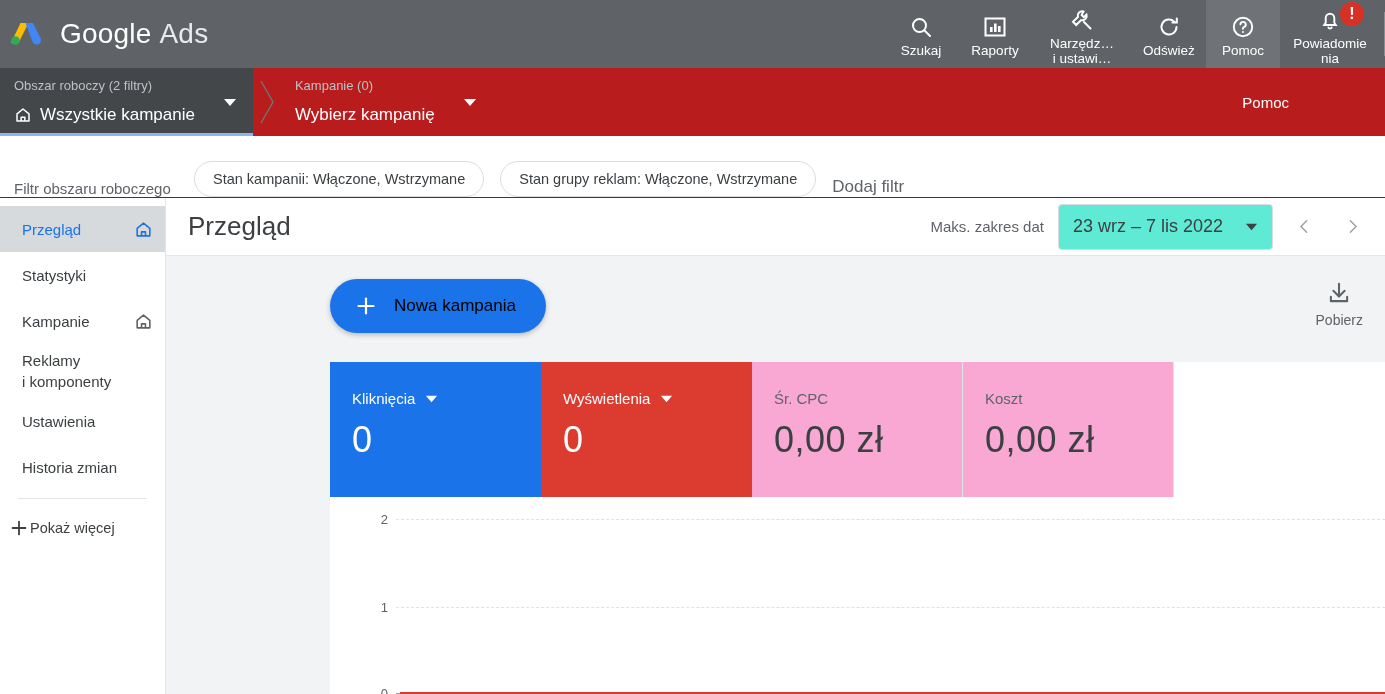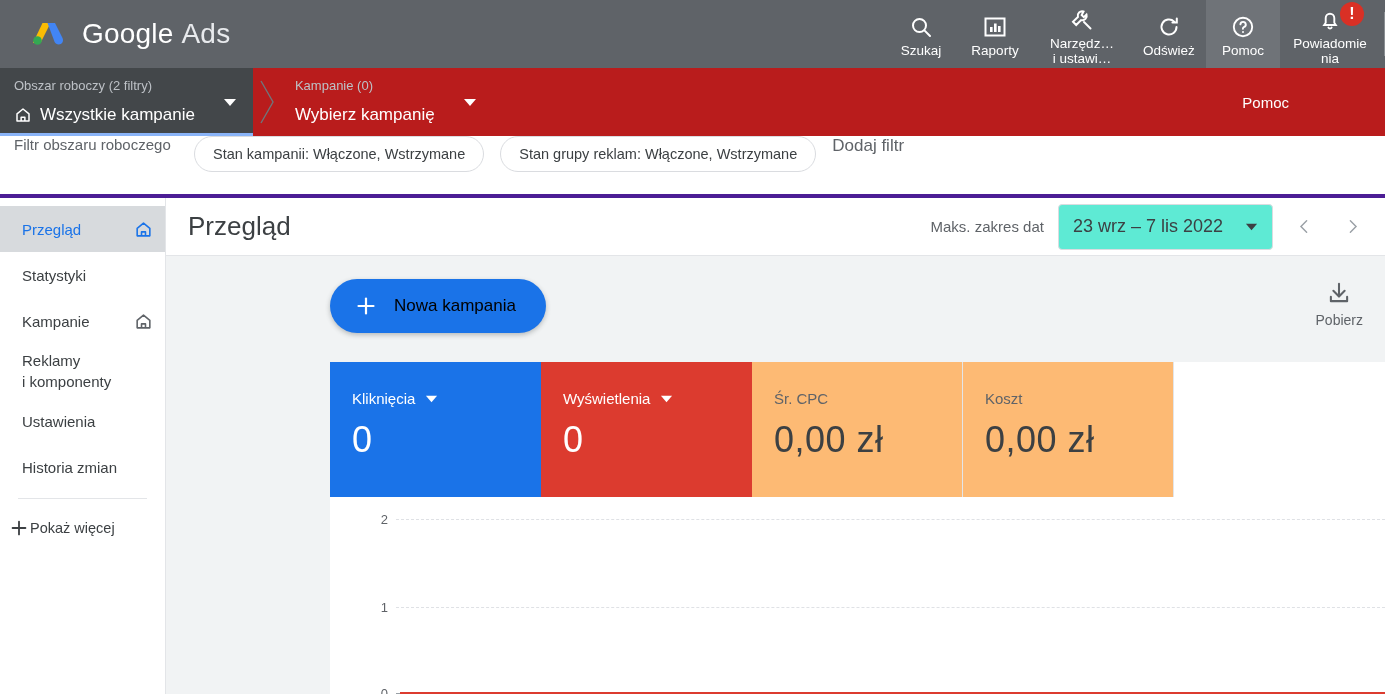--- a/index.html
+++ b/index.html
@@ -8,21 +8,21 @@
     font-family: "Liberation Sans", sans-serif;
     background: #ffffff;
     overflow: hidden;
   }
 
   
   .topbar {
     height: 68px; background: #5f6368;
     display: flex; align-items: center; position: relative;
   }
-  .brand { display: flex; align-items: center; padding-left: 28px; }
+  .brand { display: flex; align-items: center; padding-left: 6px; }
   .brand-logo { width: 40px; height: 40px; }
   .brand-text { margin-left: 14px; font-size: 28px; color: #ffffff; letter-spacing: .2px; }
   .brand-text .light { color: #e8eaed; }
 
   .top-actions { margin-left: auto; display: flex; align-items: stretch; height: 68px; }
   .top-action {
     width: 74px; display: flex; flex-direction: column;
     align-items: center; justify-content: center; gap: 3px;
     color: #ffffff; cursor: pointer; position: relative; padding-top: 4px;
   }
@@ -58,22 +58,22 @@
   }
   .crumb-txt { display: flex; flex-direction: column; justify-content: center; }
   .crumb-sub { font-size: 13px; color: #bdc1c6; line-height: 18px; }
   .crumb-main { font-size: 17px; color: #ffffff; line-height: 24px; display: flex; align-items: center; gap: 8px; margin-top: 8px; }
   .crumb-caret { margin-left: 28px; }
   .crumb-chevron { width: 28px; display: flex; align-items: center; justify-content: center; }
   .crumb-help { margin-left: auto; padding-right: 96px; display: flex; align-items: center; color: #ffffff; font-size: 15px; cursor: pointer; }
 
   
   .filterbar {
-    height: 62px; background: #ffffff; display: flex; align-items: flex-start;
-    padding-left: 14px; border-bottom: 4px solid #4c1d95;
+    height: 62px; background: #ffffff; display: flex; align-items: flex-end;
+    padding-left: 14px; border-bottom: 1px solid #4c1d95;
   }
   .filter-label { font-size: 15px; color: #5f6368; width: 180px; }
   .chip {
     height: 36px; border: 1px solid #dadce0; border-radius: 18px;
     display: flex; align-items: center; padding: 0 18px;
     font-size: 14.5px; color: #3c4043; margin-right: 16px; cursor: pointer;
     background: #fff;
   }
   .addfilter { font-size: 17px; color: #5f6368; cursor: pointer; }
 
@@ -123,21 +123,21 @@
     position: absolute; right: 22px; top: 24px;
     display: flex; flex-direction: column; align-items: center; gap: 6px;
     color: #5f6368; font-size: 14px; cursor: pointer;
   }
 
   .panel { position: absolute; left: 164px; right: 0; top: 106px; bottom: 0; background: #ffffff; }
   .cards { display: flex; height: 135px; }
   .card { width: 211px; padding: 28px 22px 0 22px; position: relative; }
   .card.blue { background: #1a73e8; }
   .card.red { background: #dc3b2f; }
-  .card.plain { background: #fdba74; border-right: 1px solid #e3e5e8; }
+  .card.plain { background: #f9a8d4; border-right: 1px solid #e3e5e8; }
   .card.plain:first-of-type { border-left: none; }
   .card-head { font-size: 15px; display: flex; align-items: center; gap: 10px; }
   .card.blue .card-head, .card.red .card-head { color: #ffffff; cursor: pointer; }
   .card.plain .card-head { color: #5f6368; }
   .card-val { font-size: 36px; margin-top: 12px; letter-spacing: .5px; }
   .card.blue .card-val, .card.red .card-val { color: #ffffff; }
   .card.plain .card-val { color: #3c4043; }
   .cards-tail { flex: 1; background: #fff; }
 
   .chart { position: relative; height: 210px; background: #fff; }

